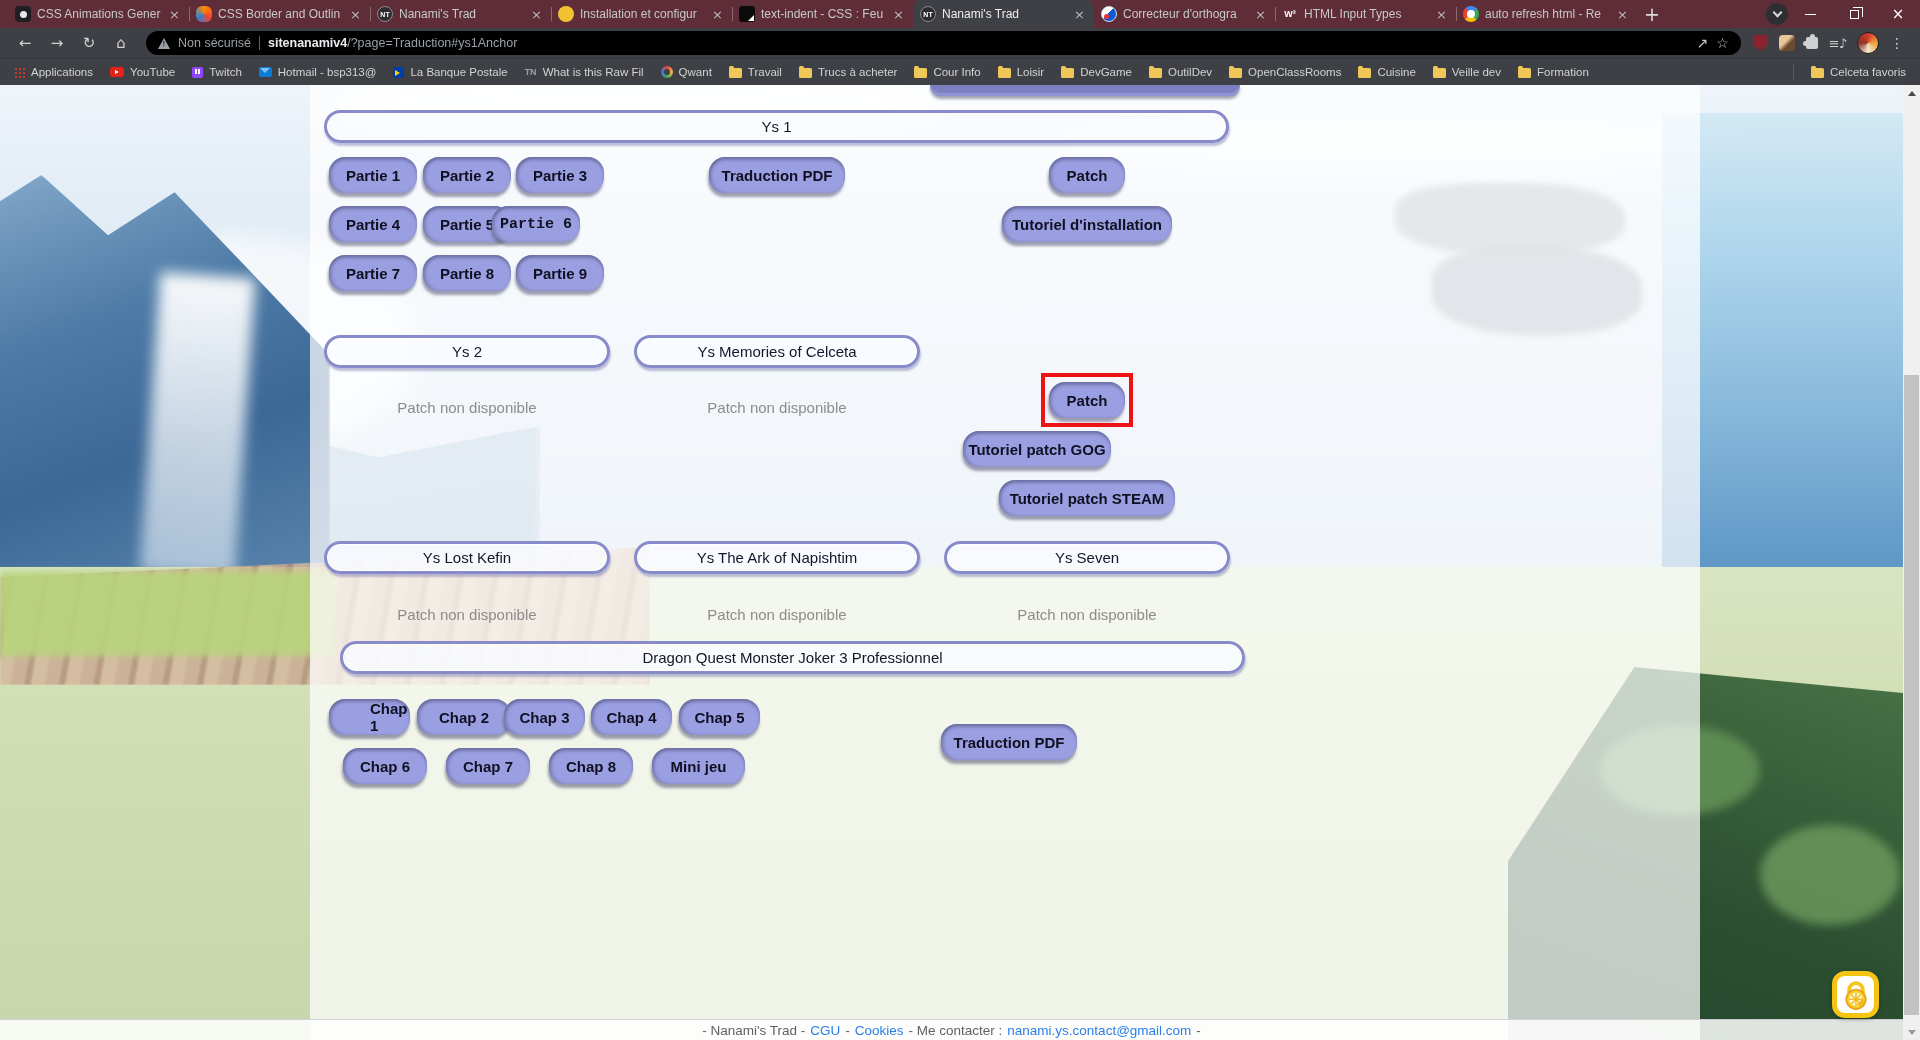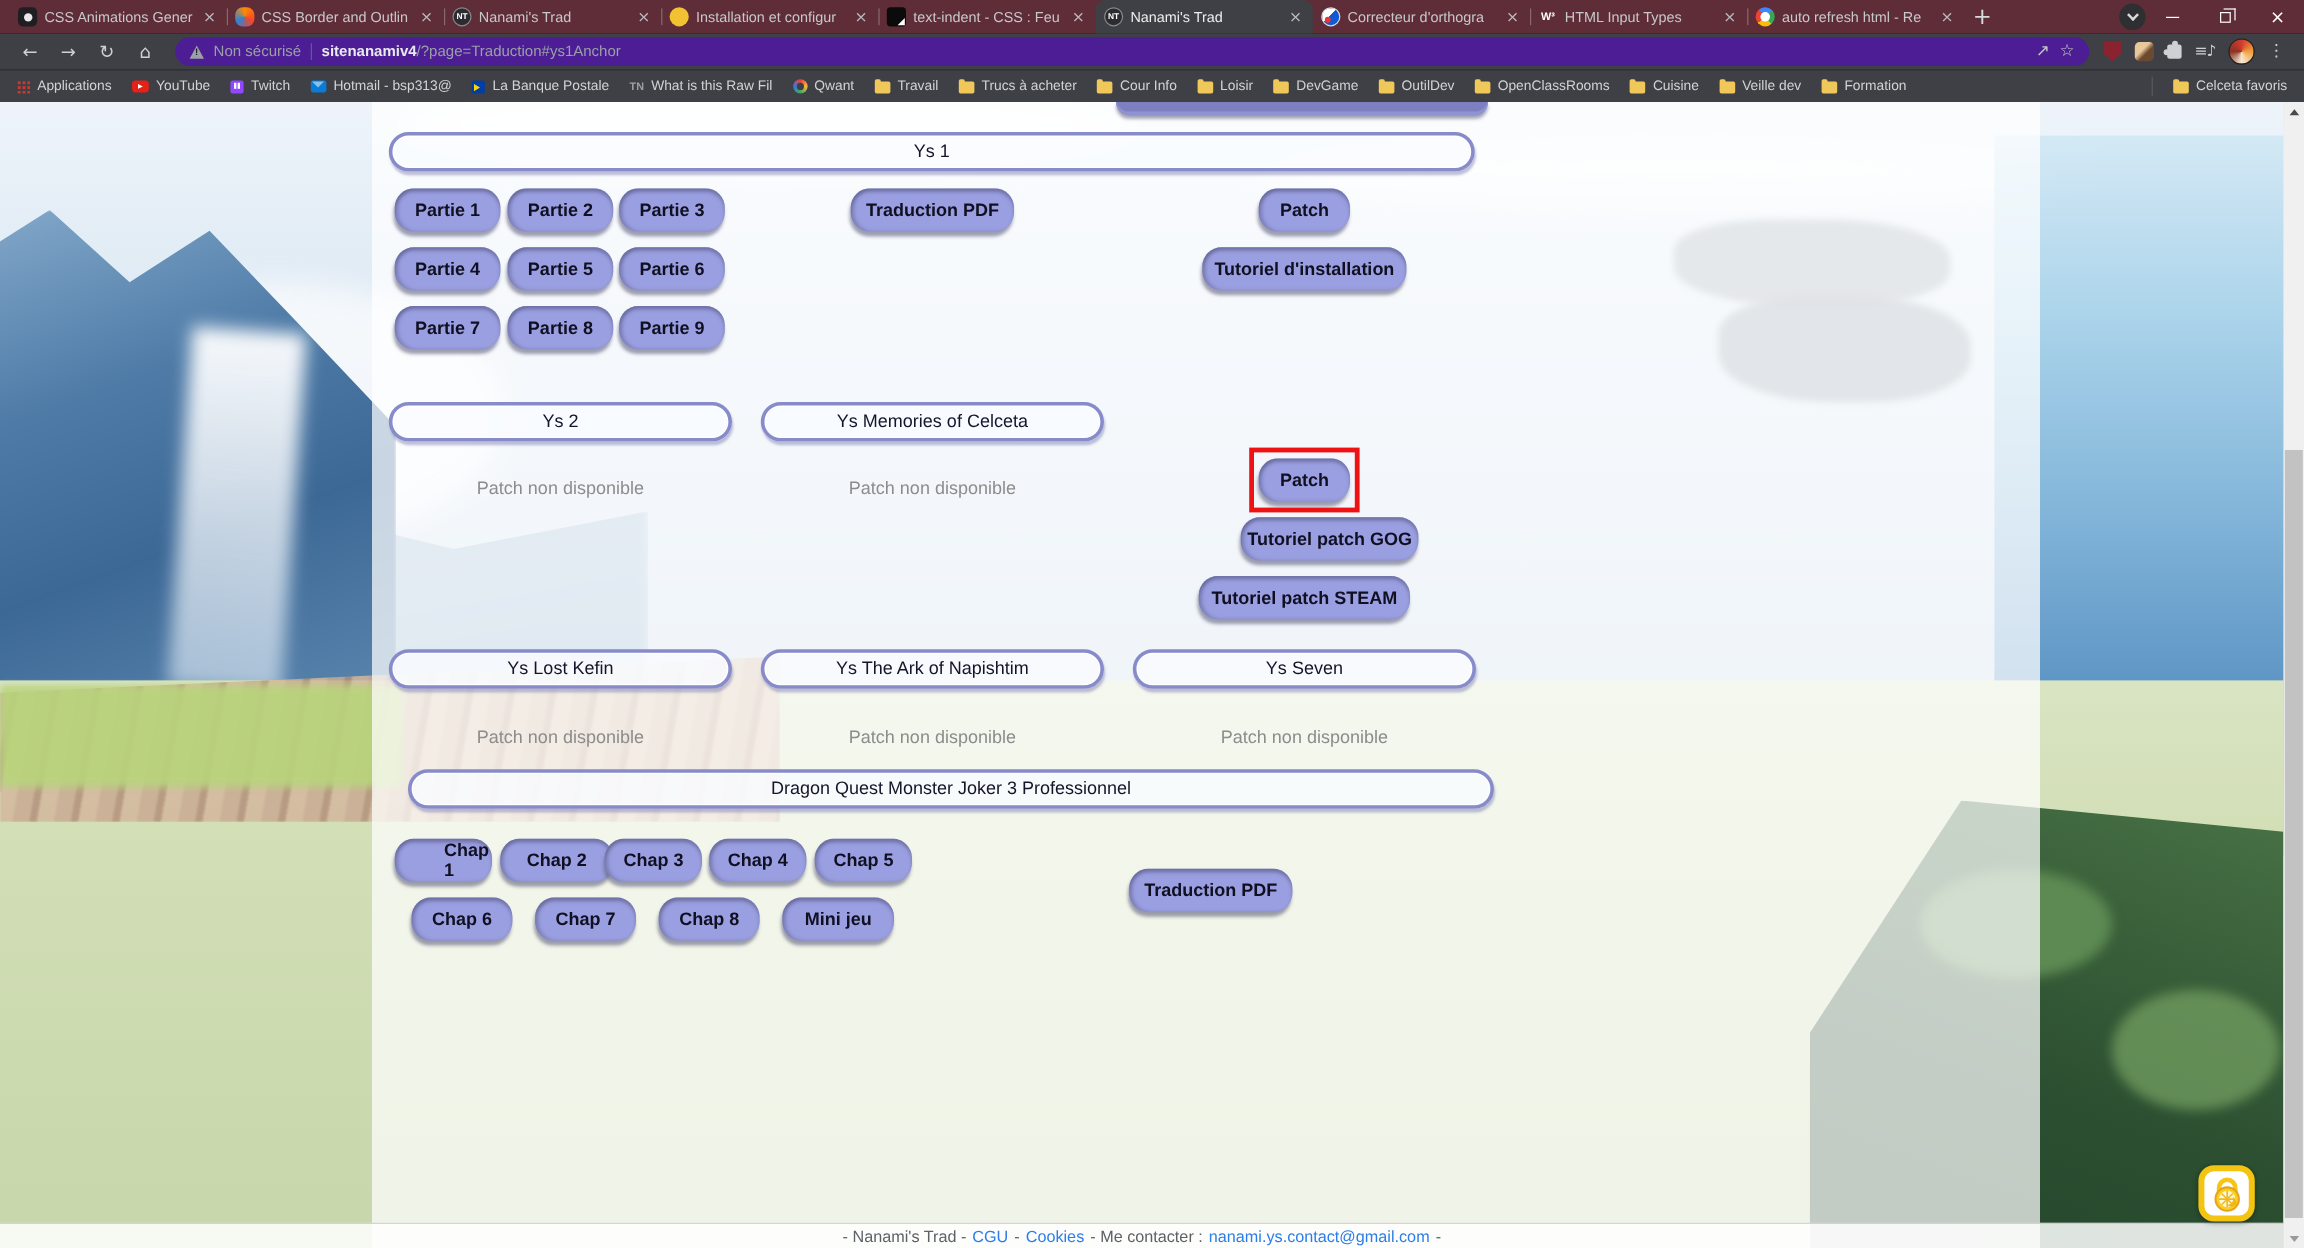--- a/index.html
+++ b/index.html
@@ -44,21 +44,21 @@
   .winbtn { width:44px; height:28px; display:flex; align-items:center; justify-content:center; color:#fff; }
   .ic-min { width:11px; height:1px; background:#fff; }
   .ic-restore { width:9px; height:9px; border:1px solid #fff; position:relative; }
   .ic-restore::before { content:""; position:absolute; left:2px; top:-4px; width:9px; height:9px;
             border:1px solid #fff; border-left:none; border-bottom:none; }
   .ic-close { font-size:15px; }
 
   .toolbar { position:absolute; left:0; top:28px; width:1920px; height:30px; background:#3f4045;
              display:flex; align-items:center; padding:0 12px; gap:6px; }
   .navic { width:26px; text-align:center; color:#cfd0d3; font-size:15px; }
-  .omnibox { flex:1; height:24px; margin:0 6px; background:#4c1d95; border-radius:13px;
+  .omnibox { flex:1; height:24px; margin:0 6px; background:#000000; border-radius:13px;
              display:flex; align-items:center; padding:0 12px; gap:8px; color:#9aa0a6; font-size:12.5px; }
   .warn { position:relative; width:0; height:0; border-left:6px solid transparent; border-right:6px solid transparent;
           border-bottom:11px solid #9aa0a6; }
   .warn::after { content:"!"; position:absolute; left:-1.5px; top:1px; font-size:8px; color:#202124; font-weight:bold; }
   .omdiv { width:1px; height:14px; background:#5f6368; }
   .host { color:#e8eaed; font-weight:bold; }
   .omspace { flex:1; }
   .omic { color:#c4c7c5; font-size:14px; }
   .extrow { display:flex; align-items:center; gap:11px; padding-right:4px; }
   .ublock { width:15px; height:16px; background:#8a2230;
@@ -351,37 +351,37 @@
   <div class="hdr" style="left:324px; top:25px; width:905px;">
     <span>Ys 1</span>
   </div>
   <div class="btn" style="left:329px; top:72px; width:88px;">Partie 1</div>
   <div class="btn" style="left:423px; top:72px; width:88px;">Partie 2</div>
   <div class="btn" style="left:516px; top:72px; width:88px;">Partie 3</div>
   <div class="btn" style="left:709px; top:72px; width:136px;">Traduction PDF</div>
   <div class="btn" style="left:1049px; top:72px; width:76px;">Patch</div>
   <div class="btn" style="left:329px; top:121px; width:88px;">Partie 4</div>
   <div class="btn" style="left:423px; top:121px; width:88px;">Partie 5</div>
-  <div class="btn" style="left:516px; top:121px; width:88px;">Partie 6</div>
+  <div class="btn" style="left:492px; top:121px; width:88px;font-family:Liberation Mono, monospace;">Partie 6</div>
   <div class="btn" style="left:1002px; top:121px; width:170px;">Tutoriel d'installation</div>
   <div class="btn" style="left:329px; top:170px; width:88px;">Partie 7</div>
   <div class="btn" style="left:423px; top:170px; width:88px;">Partie 8</div>
   <div class="btn" style="left:516px; top:170px; width:88px;">Partie 9</div>
 
   <div class="hdr" style="left:324px; top:250px; width:286px;">
     <span>Ys 2</span>
   </div>
   <div class="hdr" style="left:634px; top:250px; width:286px;">
     <span>Ys Memories of Celceta</span>
   </div>
   <div class="status" style="left:324px; top:314px;">Patch non disponible</div>
   <div class="status" style="left:634px; top:314px;">Patch non disponible</div>
   <div class="btn" style="left:1049px; top:297px; width:76px;">Patch</div>
   <div class="annot"></div>
-  <div class="btn" style="left:1034px; top:346px; width:148px;">Tutoriel patch GOG</div>
+  <div class="btn" style="left:963px; top:346px; width:148px;">Tutoriel patch GOG</div>
   <div class="btn" style="left:999px; top:395px; width:176px;">Tutoriel patch STEAM</div>
 
   <div class="hdr" style="left:324px; top:456px; width:286px;">
     <span>Ys Lost Kefin</span>
   </div>
   <div class="hdr" style="left:634px; top:456px; width:286px;">
     <span>Ys The Ark of Napishtim</span>
   </div>
   <div class="hdr" style="left:944px; top:456px; width:286px;">
     <span>Ys Seven</span>

